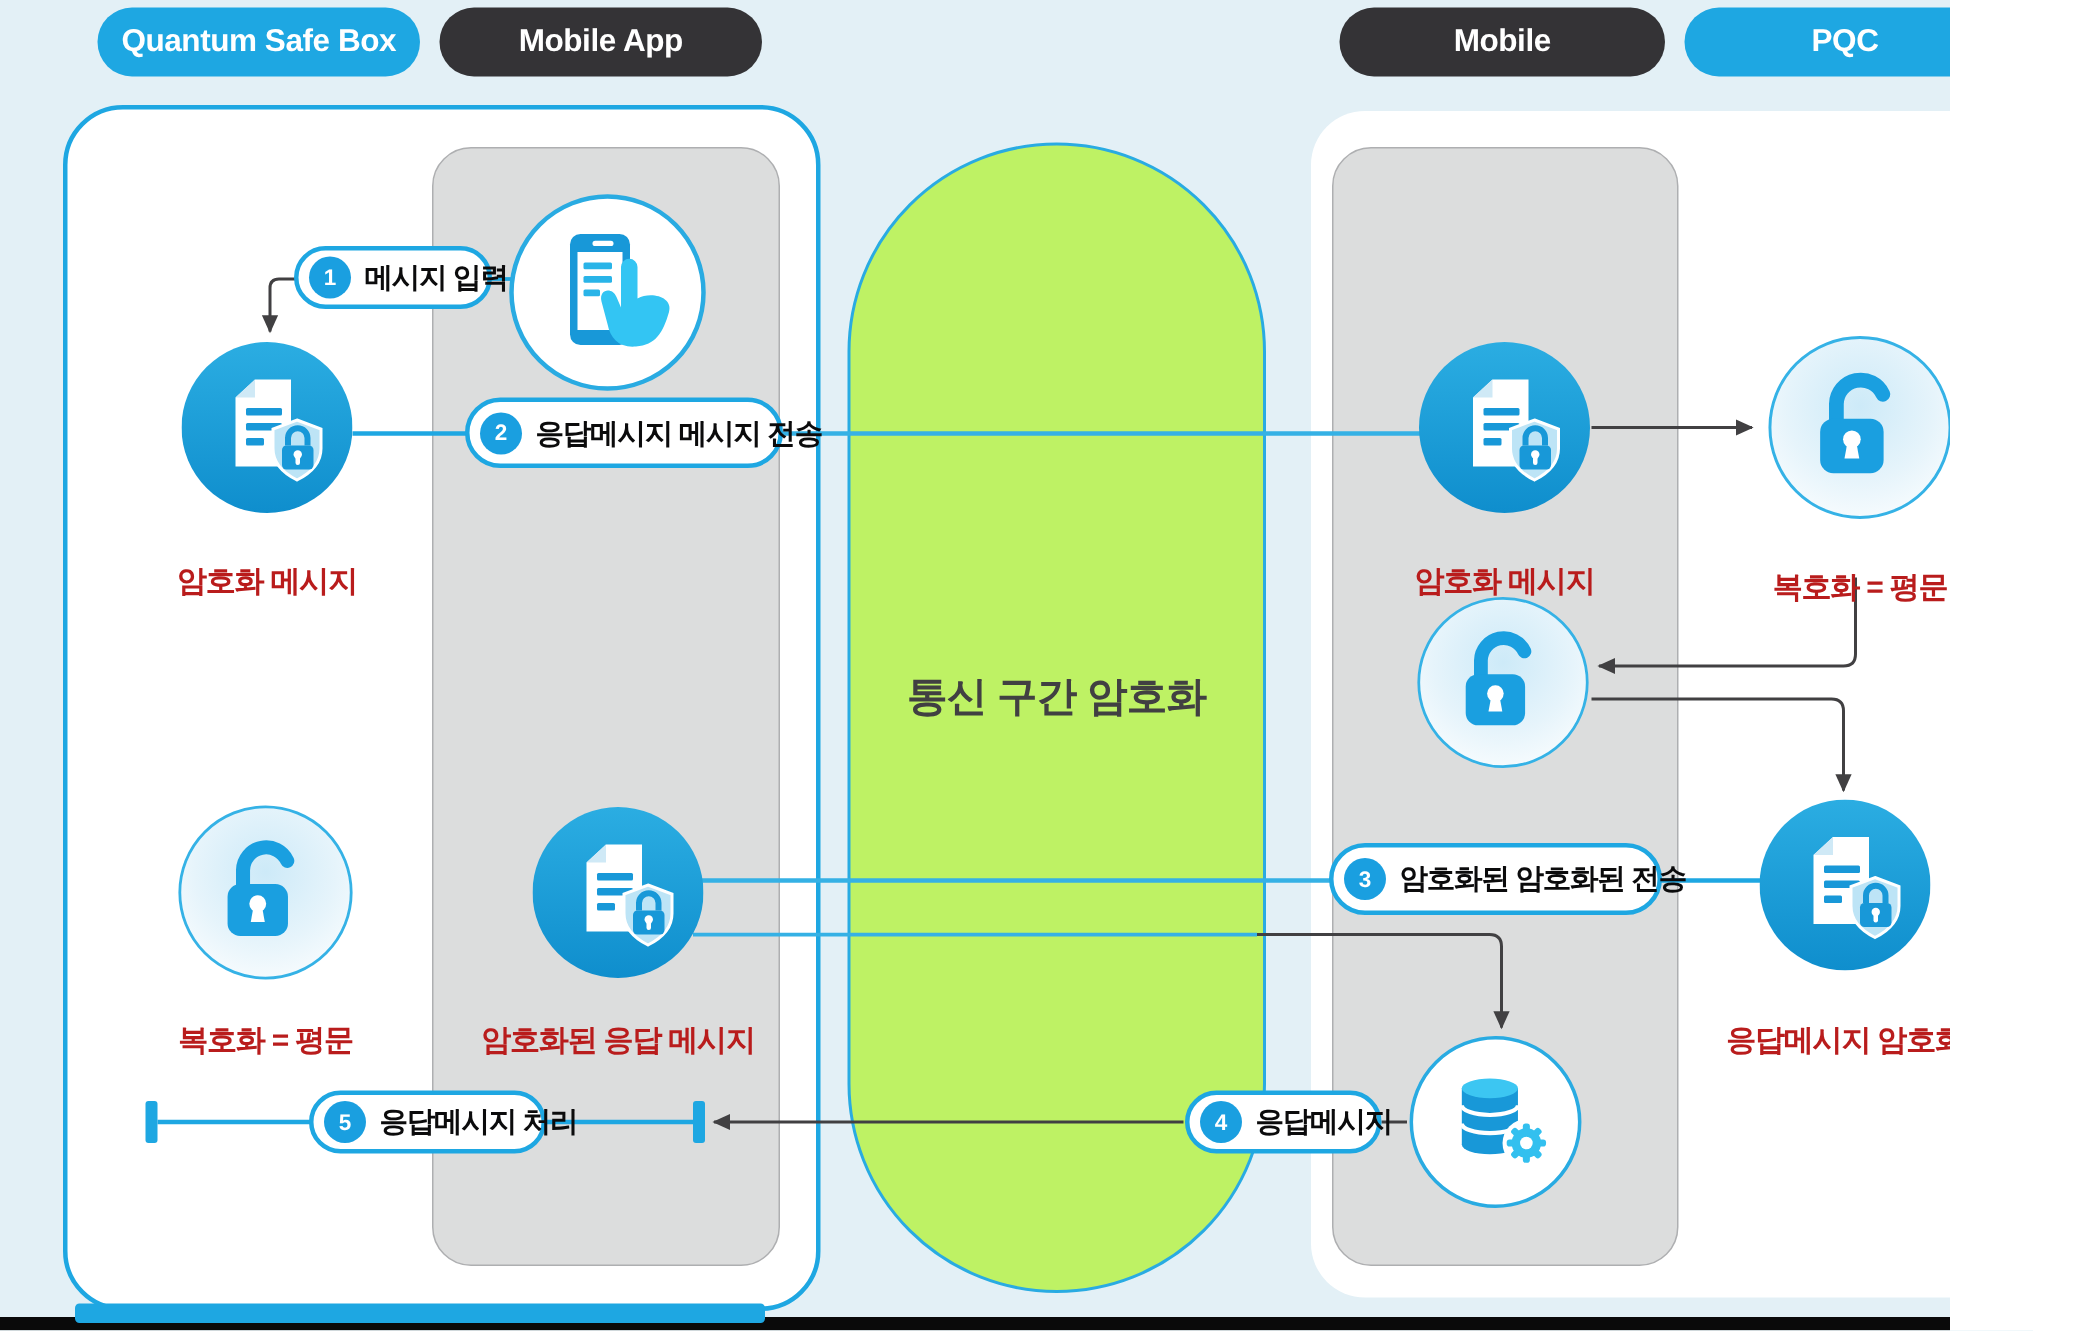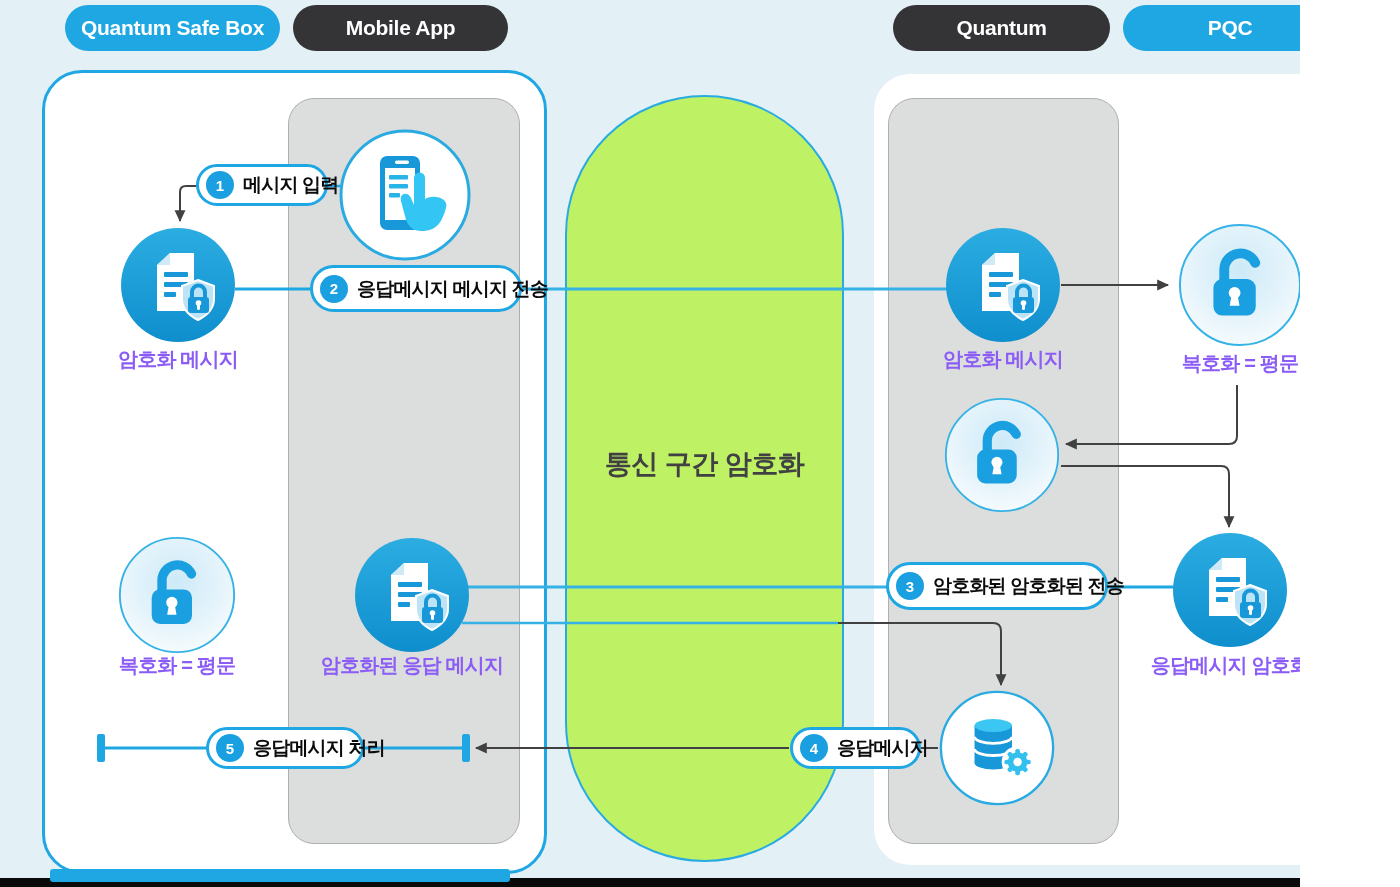--- a/index.html
+++ b/index.html
@@ -23,21 +23,21 @@
            border:2.5px solid #29abe2;border-radius:140px;z-index:3;}
   .capsule-title{position:absolute;left:0;top:349px;width:100%;text-align:center;
                  font-size:27px;font-weight:700;color:#414042;letter-spacing:-0.5px;}
   
   .overlay{position:absolute;left:0;top:0;z-index:4;pointer-events:none;}
   
   .node{position:absolute;z-index:5;}
   .node svg{display:block;width:100%;height:100%;}
   
   .nlabel{position:absolute;width:300px;text-align:center;font-size:20px;font-weight:700;
-          color:#8b5cf6;letter-spacing:-0.8px;z-index:5;}
+          color:#b91c1c;letter-spacing:-0.8px;z-index:5;margin-top:28px;}
   
   .pill{position:absolute;background:#fff;border:3px solid #1ea7e2;border-radius:24px;
         display:flex;align-items:center;gap:9px;padding-left:7px;box-sizing:border-box;z-index:6;}
   .pill .num{flex:0 0 28px;width:28px;height:28px;border-radius:50%;background:#1a9fe0;color:#fff;
              display:flex;align-items:center;justify-content:center;font-size:15px;font-weight:700;}
   .pill .ptext{font-size:19px;font-weight:700;color:#0b0b0c;letter-spacing:-0.8px;white-space:nowrap;}
   
   .bar-black{position:absolute;left:0;top:878px;width:1400px;height:9px;background:#0a0a0a;z-index:1;}
   .bar-blue{position:absolute;left:50px;top:869px;width:460px;height:13px;background:#1ea7e2;
             border-radius:3px;z-index:2;}
@@ -47,21 +47,21 @@
 
 <div class="canvas">
 
   <div class="badge blue" style="left:65px;width:215px;">
       <span>Quantum Safe Box</span>
     </div>
   <div class="badge dark" style="left:293px;width:215px;">
       <span>Mobile App</span>
     </div>
   <div class="badge dark" style="left:893px;width:217px;">
-      <span>Quantum</span>
+      <span>Mobile</span>
     </div>
   <div class="badge blue" style="left:1123px;width:214px;">
       <span>PQC</span>
     </div>
 
   <div class="bar-black"></div>
   <div class="bar-blue"></div>
 
   <div class="panel-left"></div>
   <div class="panel-right"></div>

